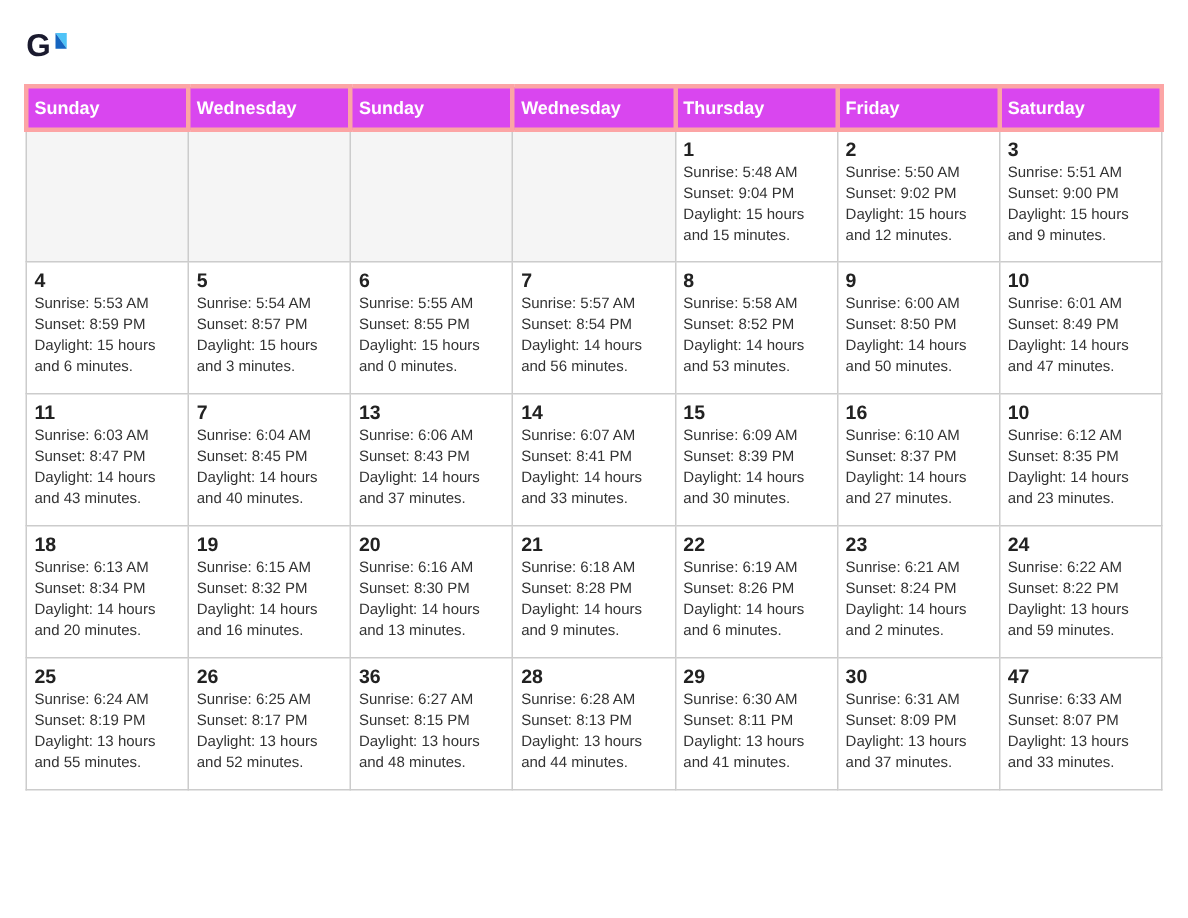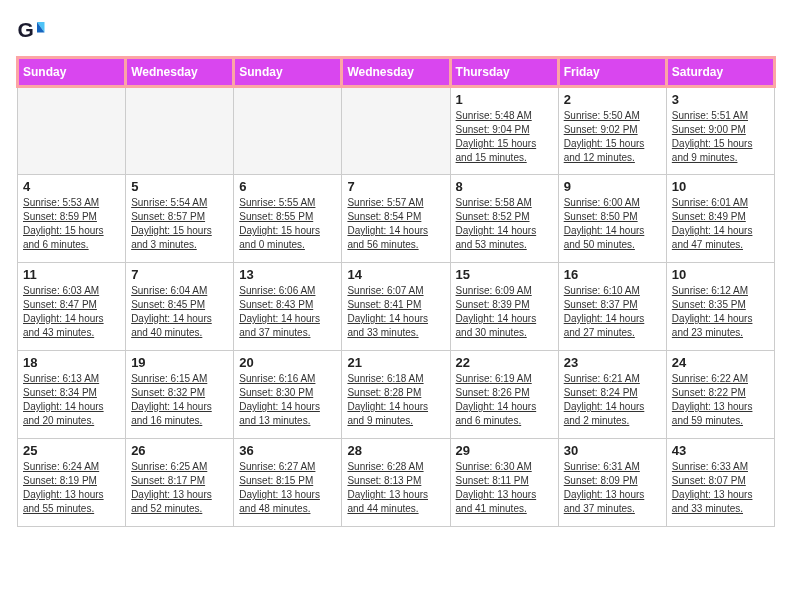--- a/index.html
+++ b/index.html
@@ -74,21 +74,20 @@
       font-weight: bold;
       font-size: 13px;
       color: #222;
       display: block;
       margin-bottom: 2px;
     }
     .day-info {
       color: #333;
       font-size: 10px;
       line-height: 1.4;
-      text-decoration: underline;
     }
   </style>
 </head>
 <body>
 
 <div class="header">
   <div class="logo">
     <svg class="logo-icon" viewBox="0 0 40 40" xmlns="http://www.w3.org/2000/svg">
       <text x="2" y="28" font-size="28" fill="#1a1a2e" font-weight="bold" font-family="Arial">G</text>
       <polygon points="28,8 38,8 38,22" fill="#4fc3f7"></polygon>
@@ -366,21 +365,21 @@
       </td>
         <td>
         <span class="day-num">30</span>
         <div class="day-info">
           Sunrise: 6:31 AM<br>
           Sunset: 8:09 PM<br>
           Daylight: 13 hours and 37 minutes.
         </div>
       </td>
         <td>
-        <span class="day-num">43</span>
+        <span class="day-num">47</span>
         <div class="day-info">
           Sunrise: 6:33 AM<br>
           Sunset: 8:07 PM<br>
           Daylight: 13 hours and 33 minutes.
         </div>
       </td>
       </tr>
     </tbody>
 </table>
 

